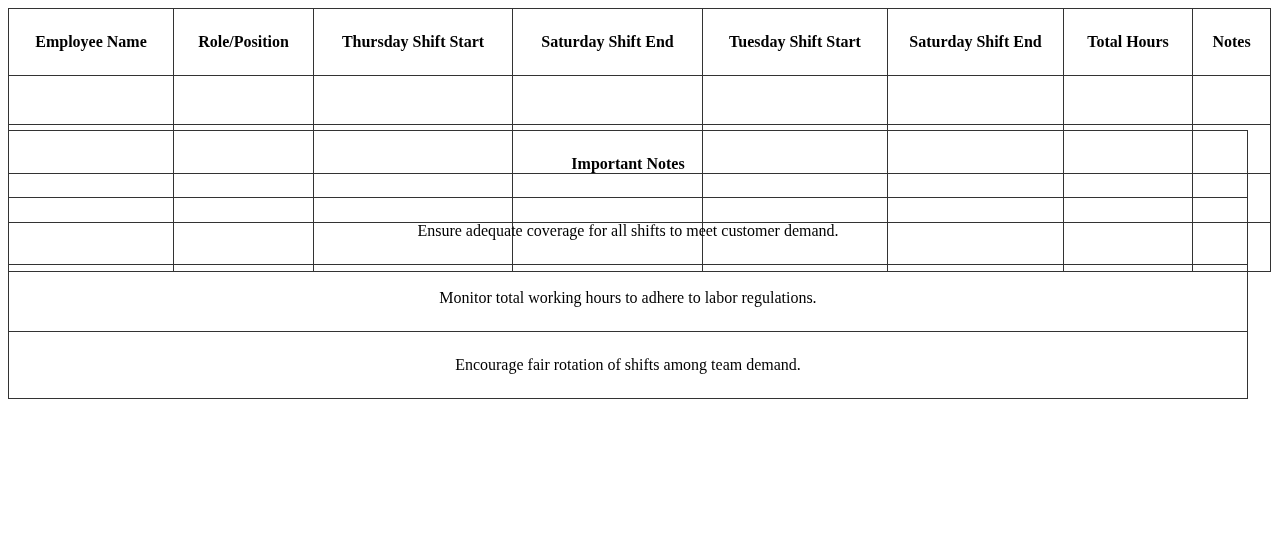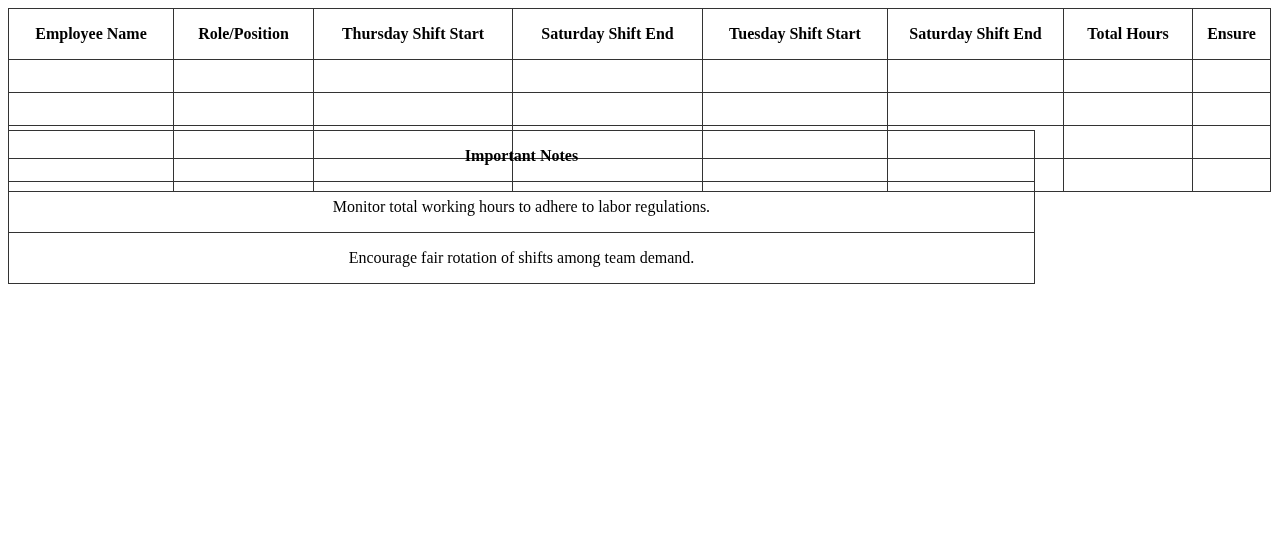--- a/index.html
+++ b/index.html
@@ -1,18 +1,18 @@
 <!DOCTYPE html>
 <html><head>
 <meta charset="utf-8">
 <style>
   html, body { margin: 0; padding: 0; background: #ffffff; }
   body { width: 1278px; height: 550px; position: relative; font-family: "Liberation Serif", serif; color: #000; font-size: 16px; }
-  table { border-collapse: collapse; position: absolute; left: 8px; width: 1027px; table-layout: fixed; }
-  td, th { border: 1px solid #333333; text-align: center; padding: 8px; margin-top: 9px; }
+  table { border-collapse: collapse; position: absolute; left: 8px; width: 1240px; table-layout: fixed; }
+  td, th { border: 1px solid #333333; text-align: center; padding: 16px; margin-top: 9px; }
   #schedule { top: 8px; }
   #schedule th { height: 34px; font-weight: bold; font-size: 16px; }
   #schedule td { height: 16px; }
   #notes { top: 130px; }
   #notes th, #notes td { height: 34px; font-size: 16px; }
   #notes th { font-weight: bold; }
 </style>
 </head>
 <body>
 
@@ -29,21 +29,21 @@
   </colgroup>
   <thead>
     <tr>
       <th>Employee Name</th>
       <th>Role/Position</th>
       <th>Thursday Shift Start</th>
       <th>Saturday Shift End</th>
       <th>Tuesday Shift Start</th>
       <th>Saturday Shift End</th>
       <th>Total Hours</th>
-      <th>Ensure</th>
+      <th>Notes</th>
     </tr>
   </thead>
   <tbody>
     <tr>
       <td></td>
       <td></td>
       <td></td>
       <td></td>
       <td></td>
       <td></td>
@@ -84,19 +84,22 @@
 </table>
 
 <table id="notes">
   <thead>
     <tr>
       <th>Important Notes</th>
     </tr>
   </thead>
   <tbody>
     <tr>
+        <td>Ensure adequate coverage for all shifts to meet customer demand.</td>
+      </tr>
+    <tr>
         <td>Monitor total working hours to adhere to labor regulations.</td>
       </tr>
     <tr>
         <td>Encourage fair rotation of shifts among team demand.</td>
       </tr>
   </tbody>
 </table>
 
 </body></html>

